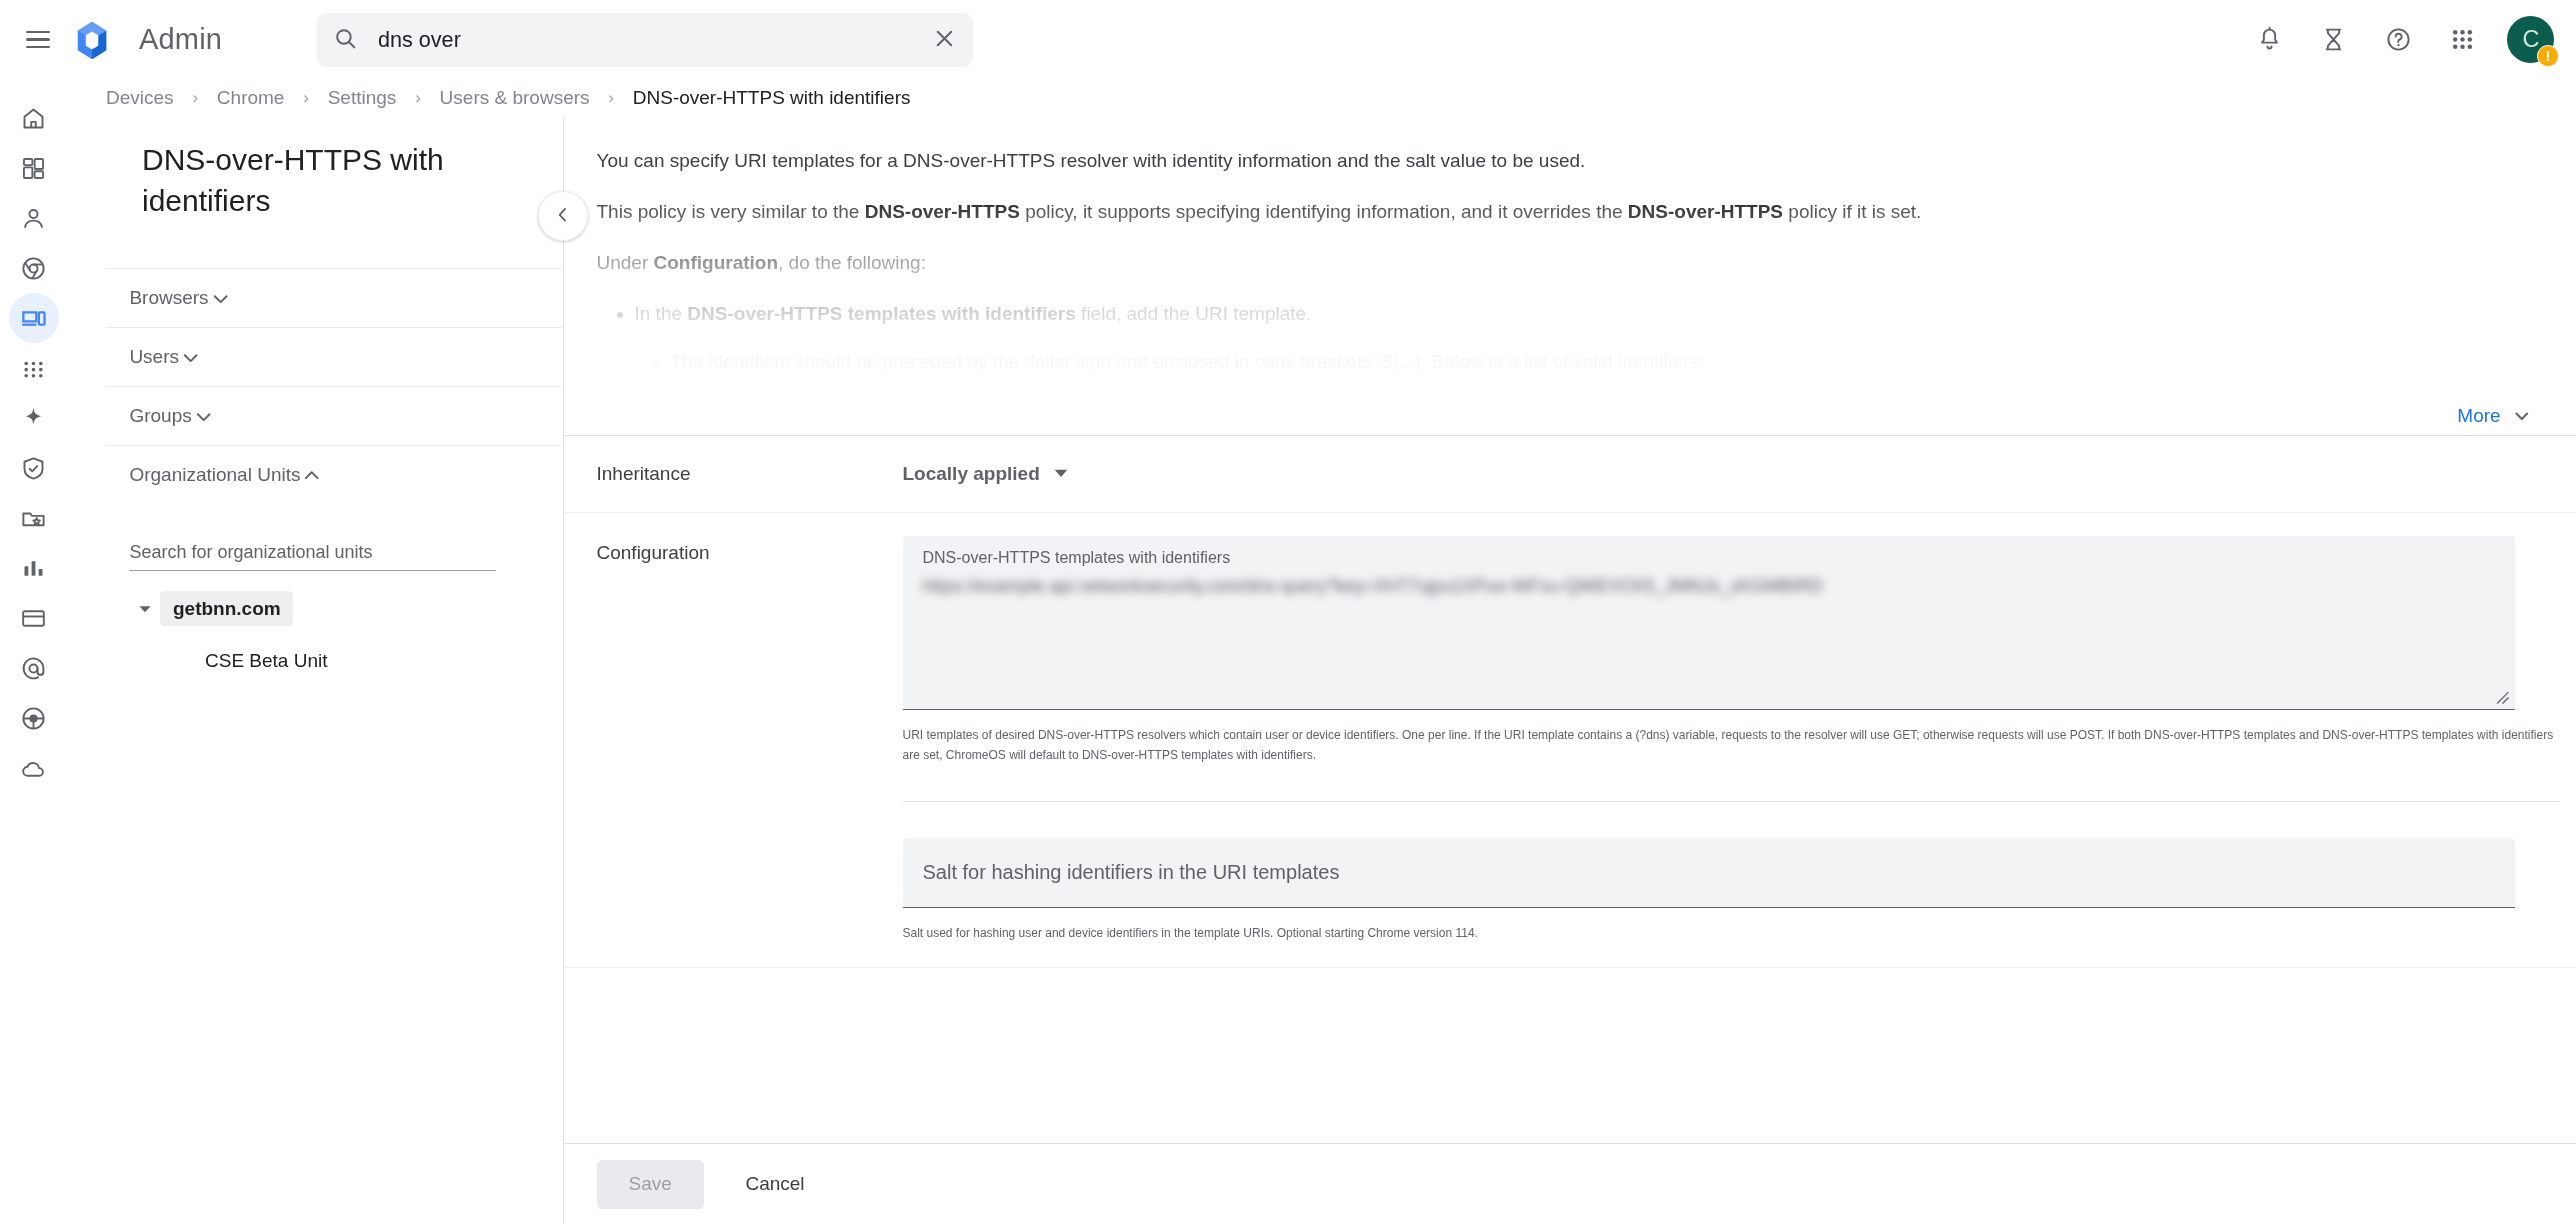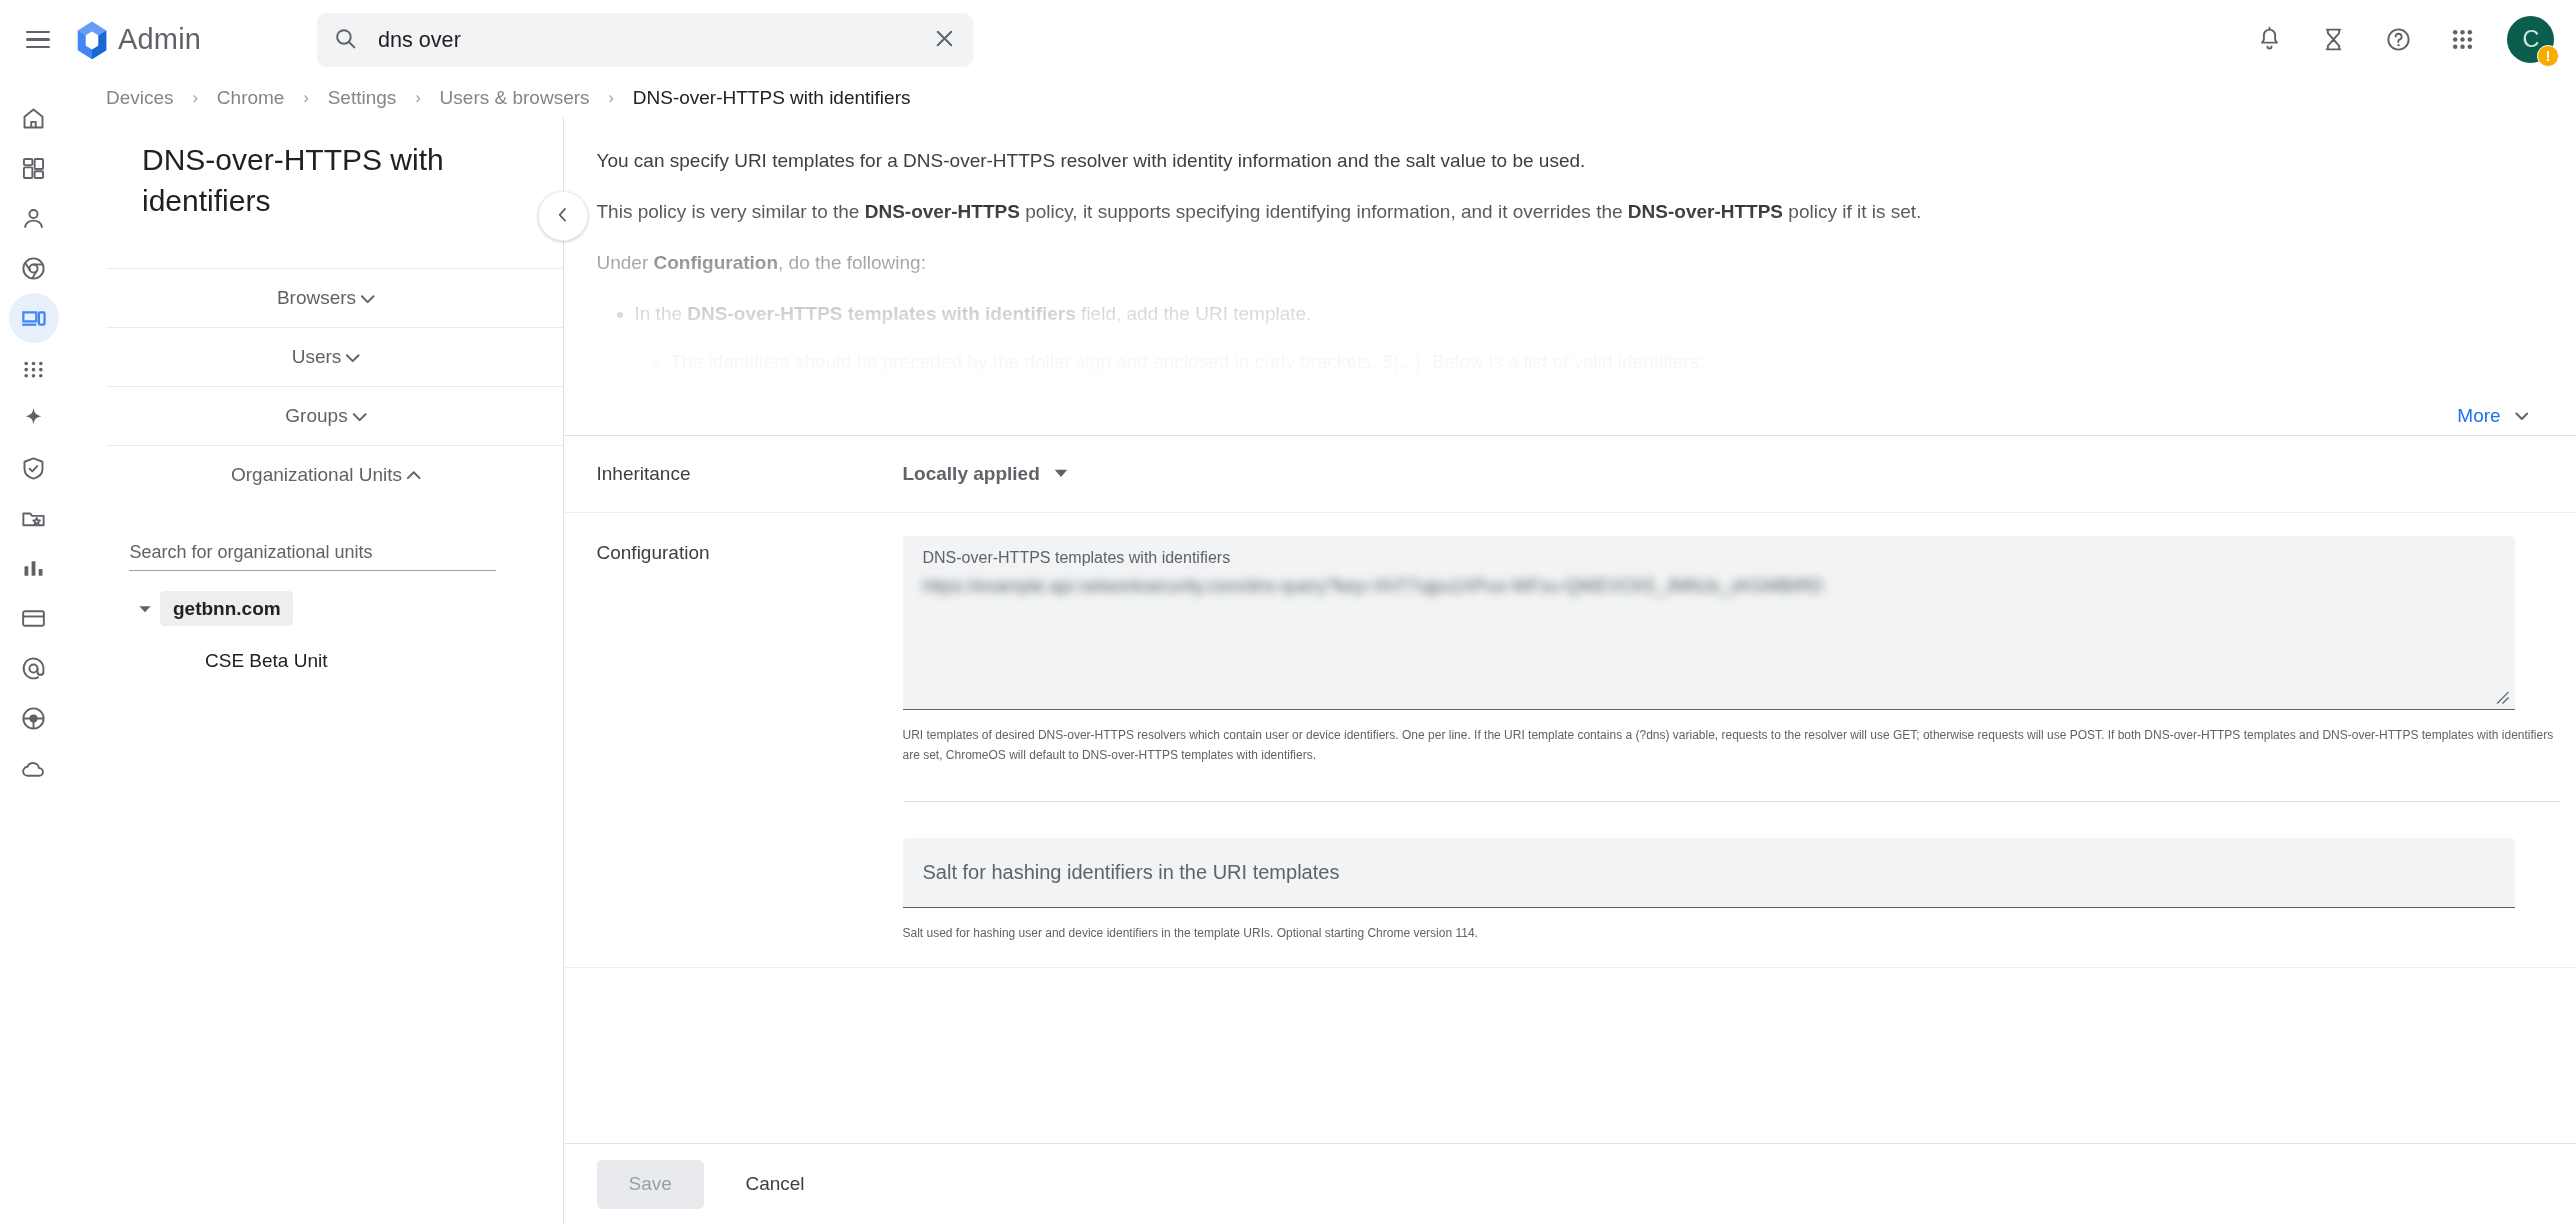--- a/index.html
+++ b/index.html
@@ -15,21 +15,21 @@
   #topbar {
     position: absolute; top: 0; left: 0; width: 2576px; height: 79px;
     background: #fff; display: flex; align-items: center;
   }
   #hamburger {
     width: 40px; height: 40px; margin-left: 18px;
     display: flex; flex-direction: column; justify-content: center;
     align-items: center; gap: 5.4px; cursor: pointer; border-radius: 50%;
   }
   #hamburger span { display:block; width: 23.4px; height: 2.3px; background: #5f6368; border-radius:1.8px;}
-  #brand { display: flex; align-items: center; margin-left: 16px; gap: 8px; cursor: pointer;}
+  #brand { display: flex; align-items: center; margin-left: 16px; gap: 29px; cursor: pointer;}
   #brand .logo { width: 36px; height: 40px; position: relative; }
   #brand .logo svg { display:block; }
   #brand .word { font-size: 29px; color: #5f6368; letter-spacing: 0.2px; }
 
   #searchwrap {
     position: absolute; left: 317px; top: 12.6px;
     width: 656px; height: 54px;
     background: #f1f3f4; border-radius: 9px;
     display: flex; align-items: center; padding: 0 16px;
   }
@@ -90,21 +90,21 @@
     position: absolute; top: 117px; left: 106px; width: 458px; bottom: 0;
     background: #fff; border-right: 0.9px solid #e0e0e0;
   }
   #leftpanel .title {
     font-size: 30px; color: #202124; line-height: 1.35;
     padding: 23.4px 36px 0 36px; font-weight: 400;
   }
   #leftpanel .sections { margin-top: 47px; }
   .lsec {
     height: 59px; border-top: 0.9px solid #e8eaed;
-    display: flex; align-items: center; justify-content: center;
+    display: flex; align-items: center; justify-content: flex-start;
     padding: 0 36px 0 23.4px; cursor: pointer;
   }
   .lsec .lbl { font-size: 19px; color: #5f6368; }
   .lsec .chev { color: #5f6368; display:flex; }
   #ouwrap { border-top: 0.9px solid #e8eaed; padding: 0 0 0 23.4px; }
   #ousearch {
     margin: 31px 36px 0 0; width: 367px; height: 36px;
     border: none; border-bottom: 0.9px solid #9aa0a6;
     font-size: 18px; color: #5f6368; outline: none; background: transparent;
     font-family: Liberation Sans, sans-serif;

